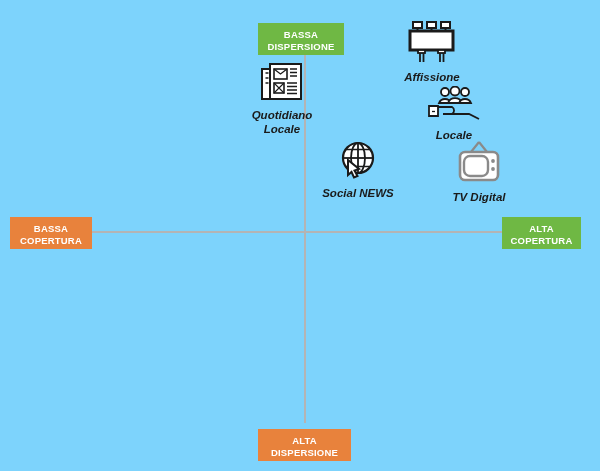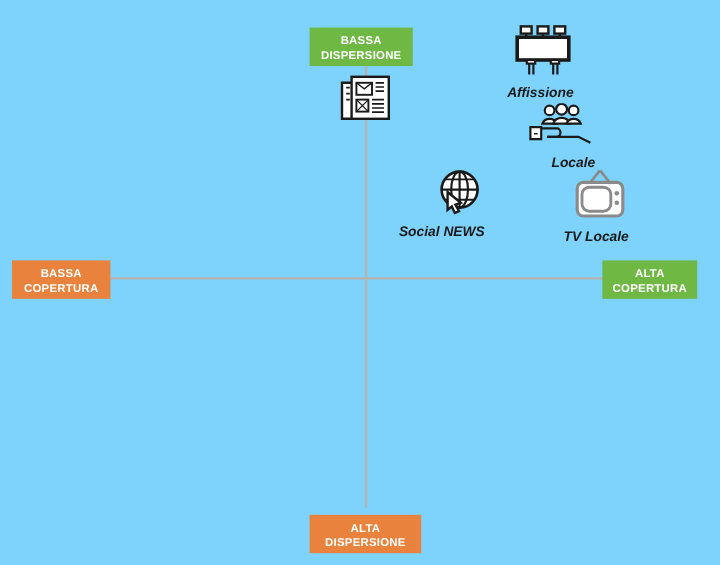--- a/index.html
+++ b/index.html
@@ -53,21 +53,21 @@
   .pole.orange { background: #E8823C; }
 
   #pole-top    { left: 258px; top: 23px;  width: 86px; height: 32px; }
   #pole-bottom { left: 258px; top: 429px; width: 93px; height: 32px; }
   #pole-left   { left: 10px;  top: 217px; width: 82px; height: 32px; }
   #pole-right  { left: 502px; top: 217px; width: 79px; height: 32px; }
 
   
   .item {
     position: absolute;
-    text-align: right;
+    text-align: center;
   }
   .item .icon {
     display: block;
     margin: 0 auto;
   }
   .item .label {
     display: block;
     margin-top: 2px;
     font-style: italic;
     font-weight: bold;
@@ -120,20 +120,22 @@
         <path d="M6.5 13 h3 M6.5 18 h3 M6.5 23 h3" stroke="#1a1a1a" stroke-width="1.4"></path>
         <rect x="11" y="4" width="31" height="35" fill="#ffffff" stroke="#1a1a1a" stroke-width="2"></rect>
         <rect x="15" y="9" width="13" height="10" fill="#ffffff" stroke="#1a1a1a" stroke-width="1.6"></rect>
         <path d="M15 9 l6.5 5 L28 9" fill="none" stroke="#1a1a1a" stroke-width="1.2"></path>
         <path d="M31 9 h7 M31 12.5 h7 M31 16 h7" stroke="#1a1a1a" stroke-width="1.4"></path>
         <rect x="15" y="23" width="10" height="10" fill="#ffffff" stroke="#1a1a1a" stroke-width="1.6"></rect>
         <path d="M15 23 l10 10 M25 23 l-10 10" stroke="#1a1a1a" stroke-width="1.1"></path>
         <path d="M28 23 h10 M28 26.5 h10 M28 30 h10 M28 33.5 h10" stroke="#1a1a1a" stroke-width="1.4"></path>
       </svg>
     </span>
+    <span class="label">Quotidiano
+Locale</span>
   </div>
 
   <div class="item" id="item-affissione">
     <span class="icon">
       <svg width="50" height="44" viewBox="0 0 50 44">
         <rect x="6" y="2" width="9" height="6" fill="#ffffff" stroke="#1a1a1a" stroke-width="2"></rect>
         <rect x="20" y="2" width="9" height="6" fill="#ffffff" stroke="#1a1a1a" stroke-width="2"></rect>
         <rect x="34" y="2" width="9" height="6" fill="#ffffff" stroke="#1a1a1a" stroke-width="2"></rect>
         <path d="M10.5 8 v3 M24.5 8 v3 M38.5 8 v3" stroke="#1a1a1a" stroke-width="2"></path>
         <rect x="3" y="11" width="43" height="19" fill="#ffffff" stroke="#1a1a1a" stroke-width="3"></rect>
@@ -167,21 +169,21 @@
   <div class="item" id="item-tvlocale">
     <span class="icon">
       <svg width="48" height="44" viewBox="0 0 48 44">
         <path d="M16 12 L24 2 M32 12 L24 2" stroke="#8a8a8a" stroke-width="2.2" fill="none"></path>
         <rect x="5" y="12" width="38" height="28" rx="5" fill="#ffffff" stroke="#8a8a8a" stroke-width="2.6"></rect>
         <rect x="9" y="16" width="24" height="20" rx="6" fill="#ffffff" stroke="#8a8a8a" stroke-width="2.4"></rect>
         <circle cx="38" cy="21" r="1.9" fill="#8a8a8a"></circle>
         <circle cx="38" cy="29" r="1.9" fill="#8a8a8a"></circle>
       </svg>
     </span>
-    <span class="label">TV Locale</span>
+    <span class="label">TV Digital</span>
   </div>
 
   <div class="item" id="item-digital">
     <span class="icon">
       <svg width="42" height="40" viewBox="0 0 42 40">
         <circle cx="21" cy="18" r="15" fill="#ffffff" stroke="#1a1a1a" stroke-width="2.2"></circle>
         <ellipse cx="21" cy="18" rx="7" ry="15" fill="none" stroke="#1a1a1a" stroke-width="1.8"></ellipse>
         <path d="M21 3 v30" stroke="#1a1a1a" stroke-width="1.8"></path>
         <path d="M6 18 h30" stroke="#1a1a1a" stroke-width="1.8"></path>
         <path d="M9 9.5 h24 M9 26.5 h24" stroke="#1a1a1a" stroke-width="1.6"></path>

